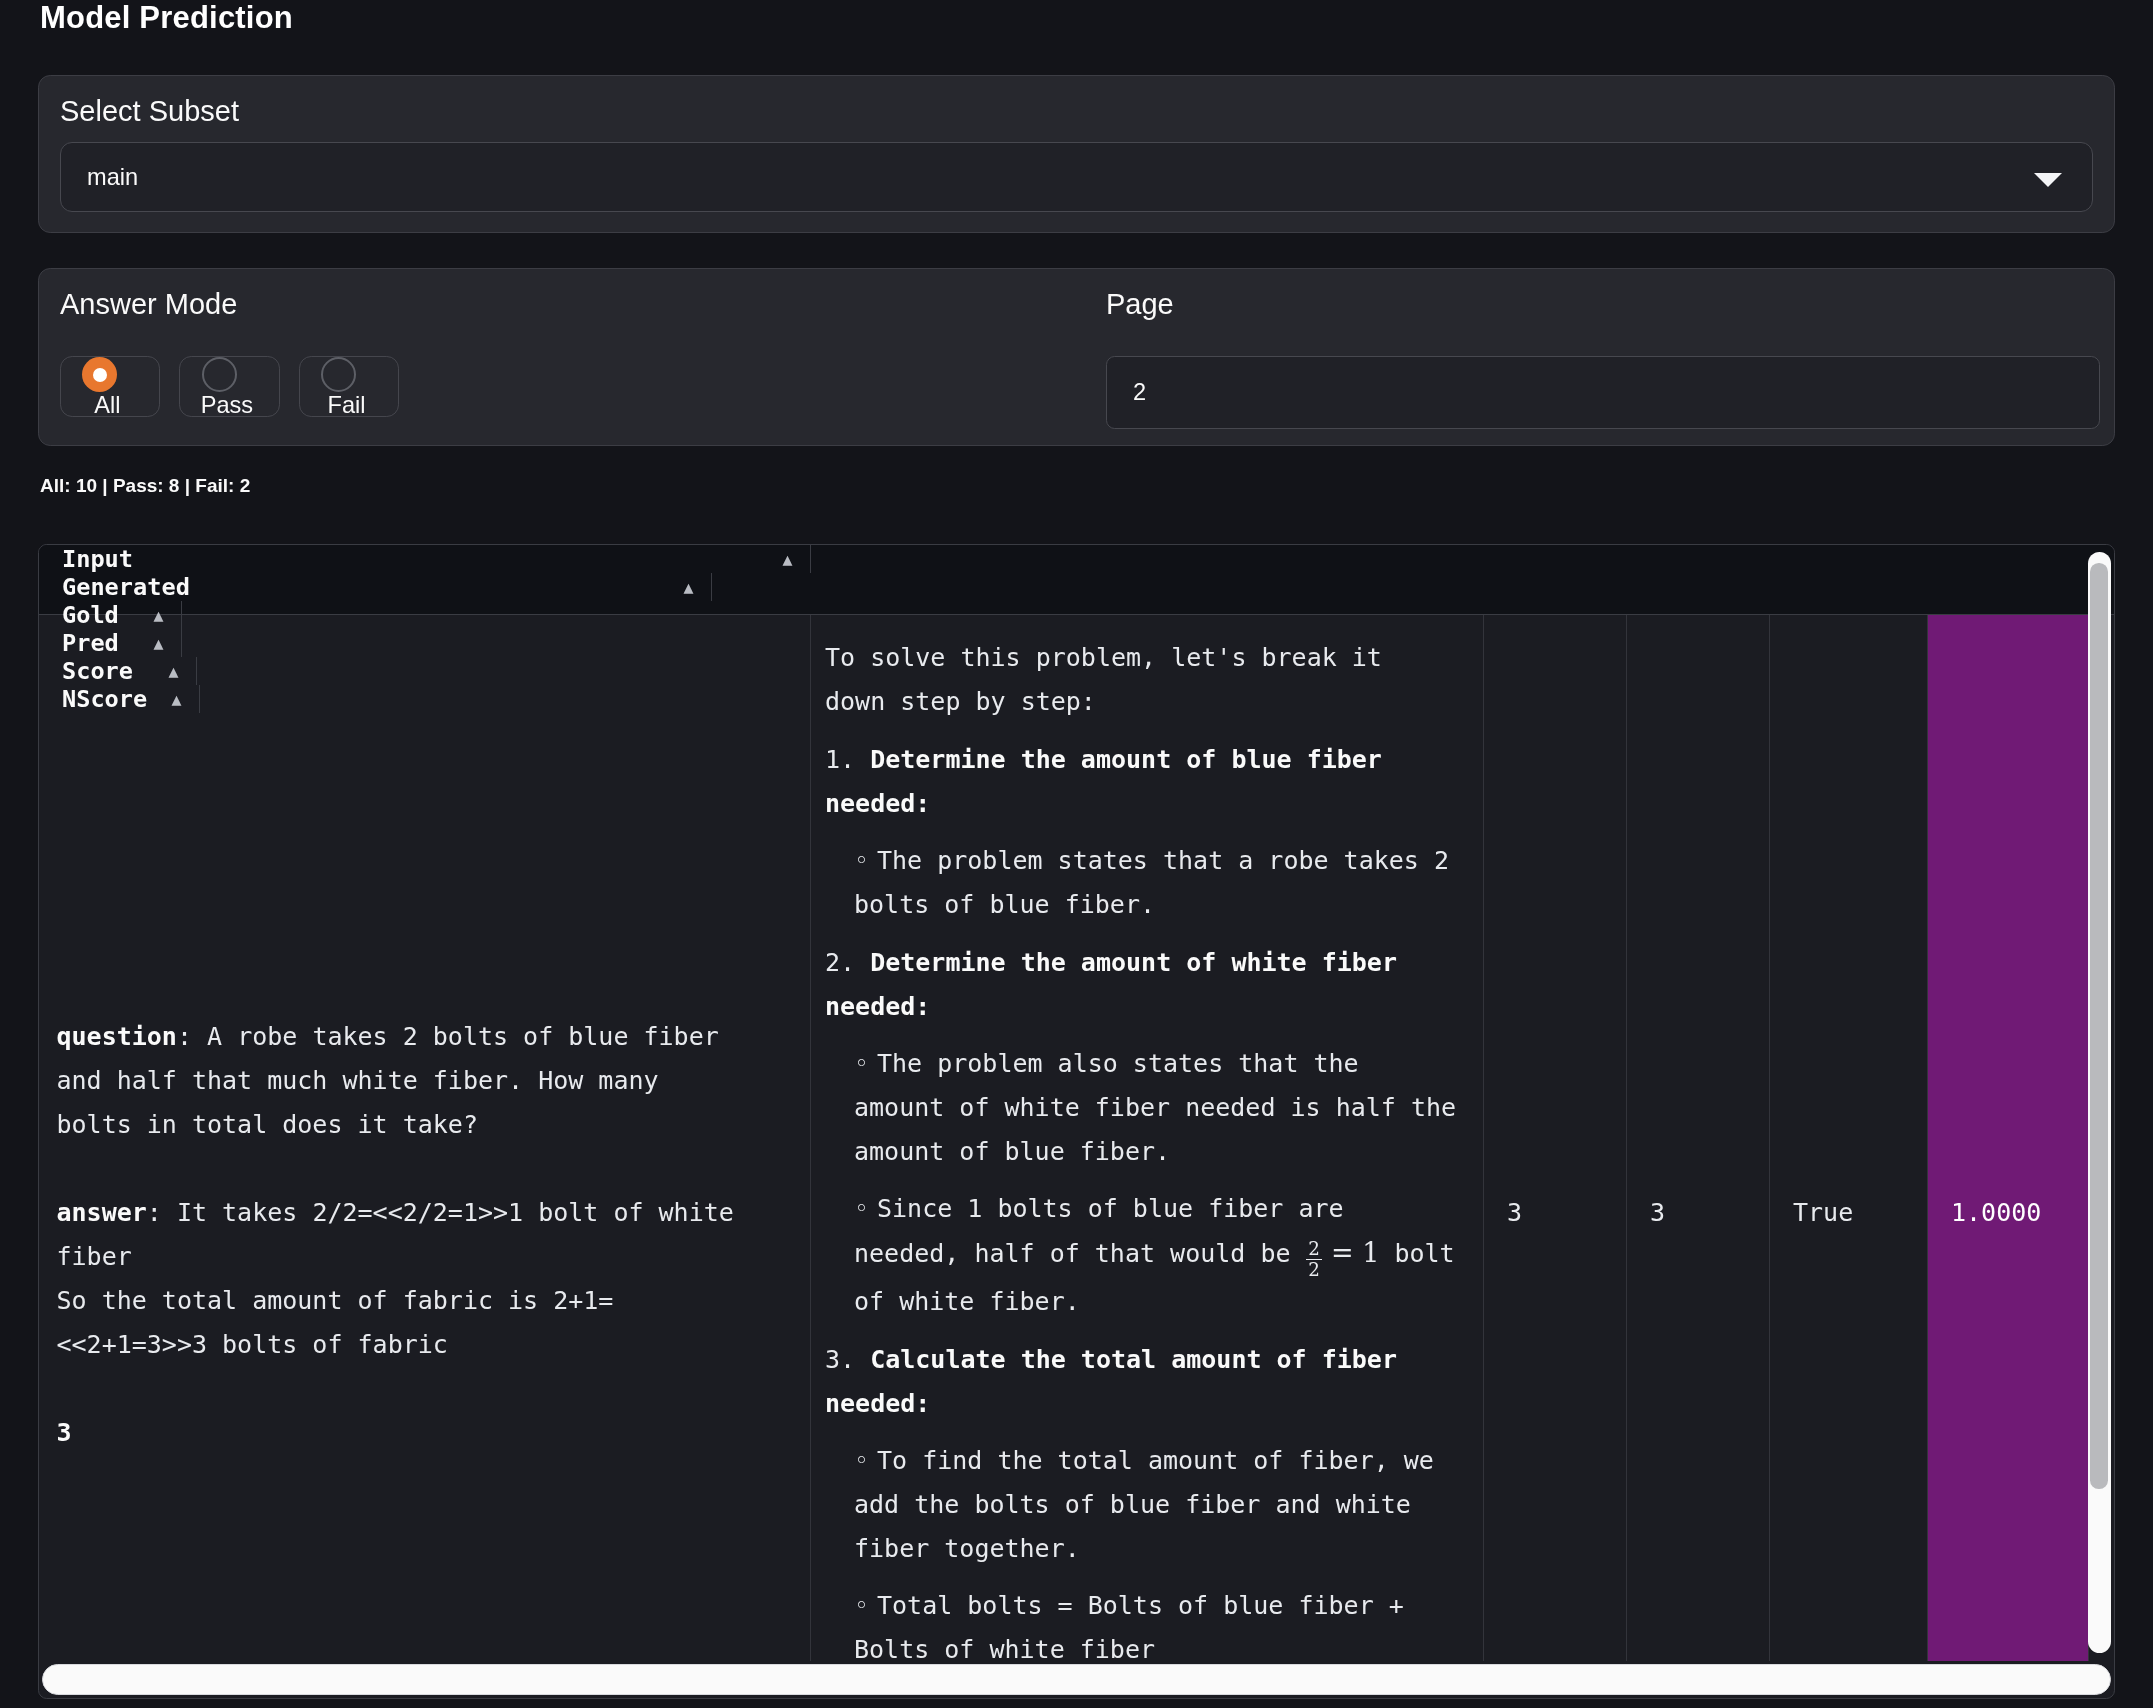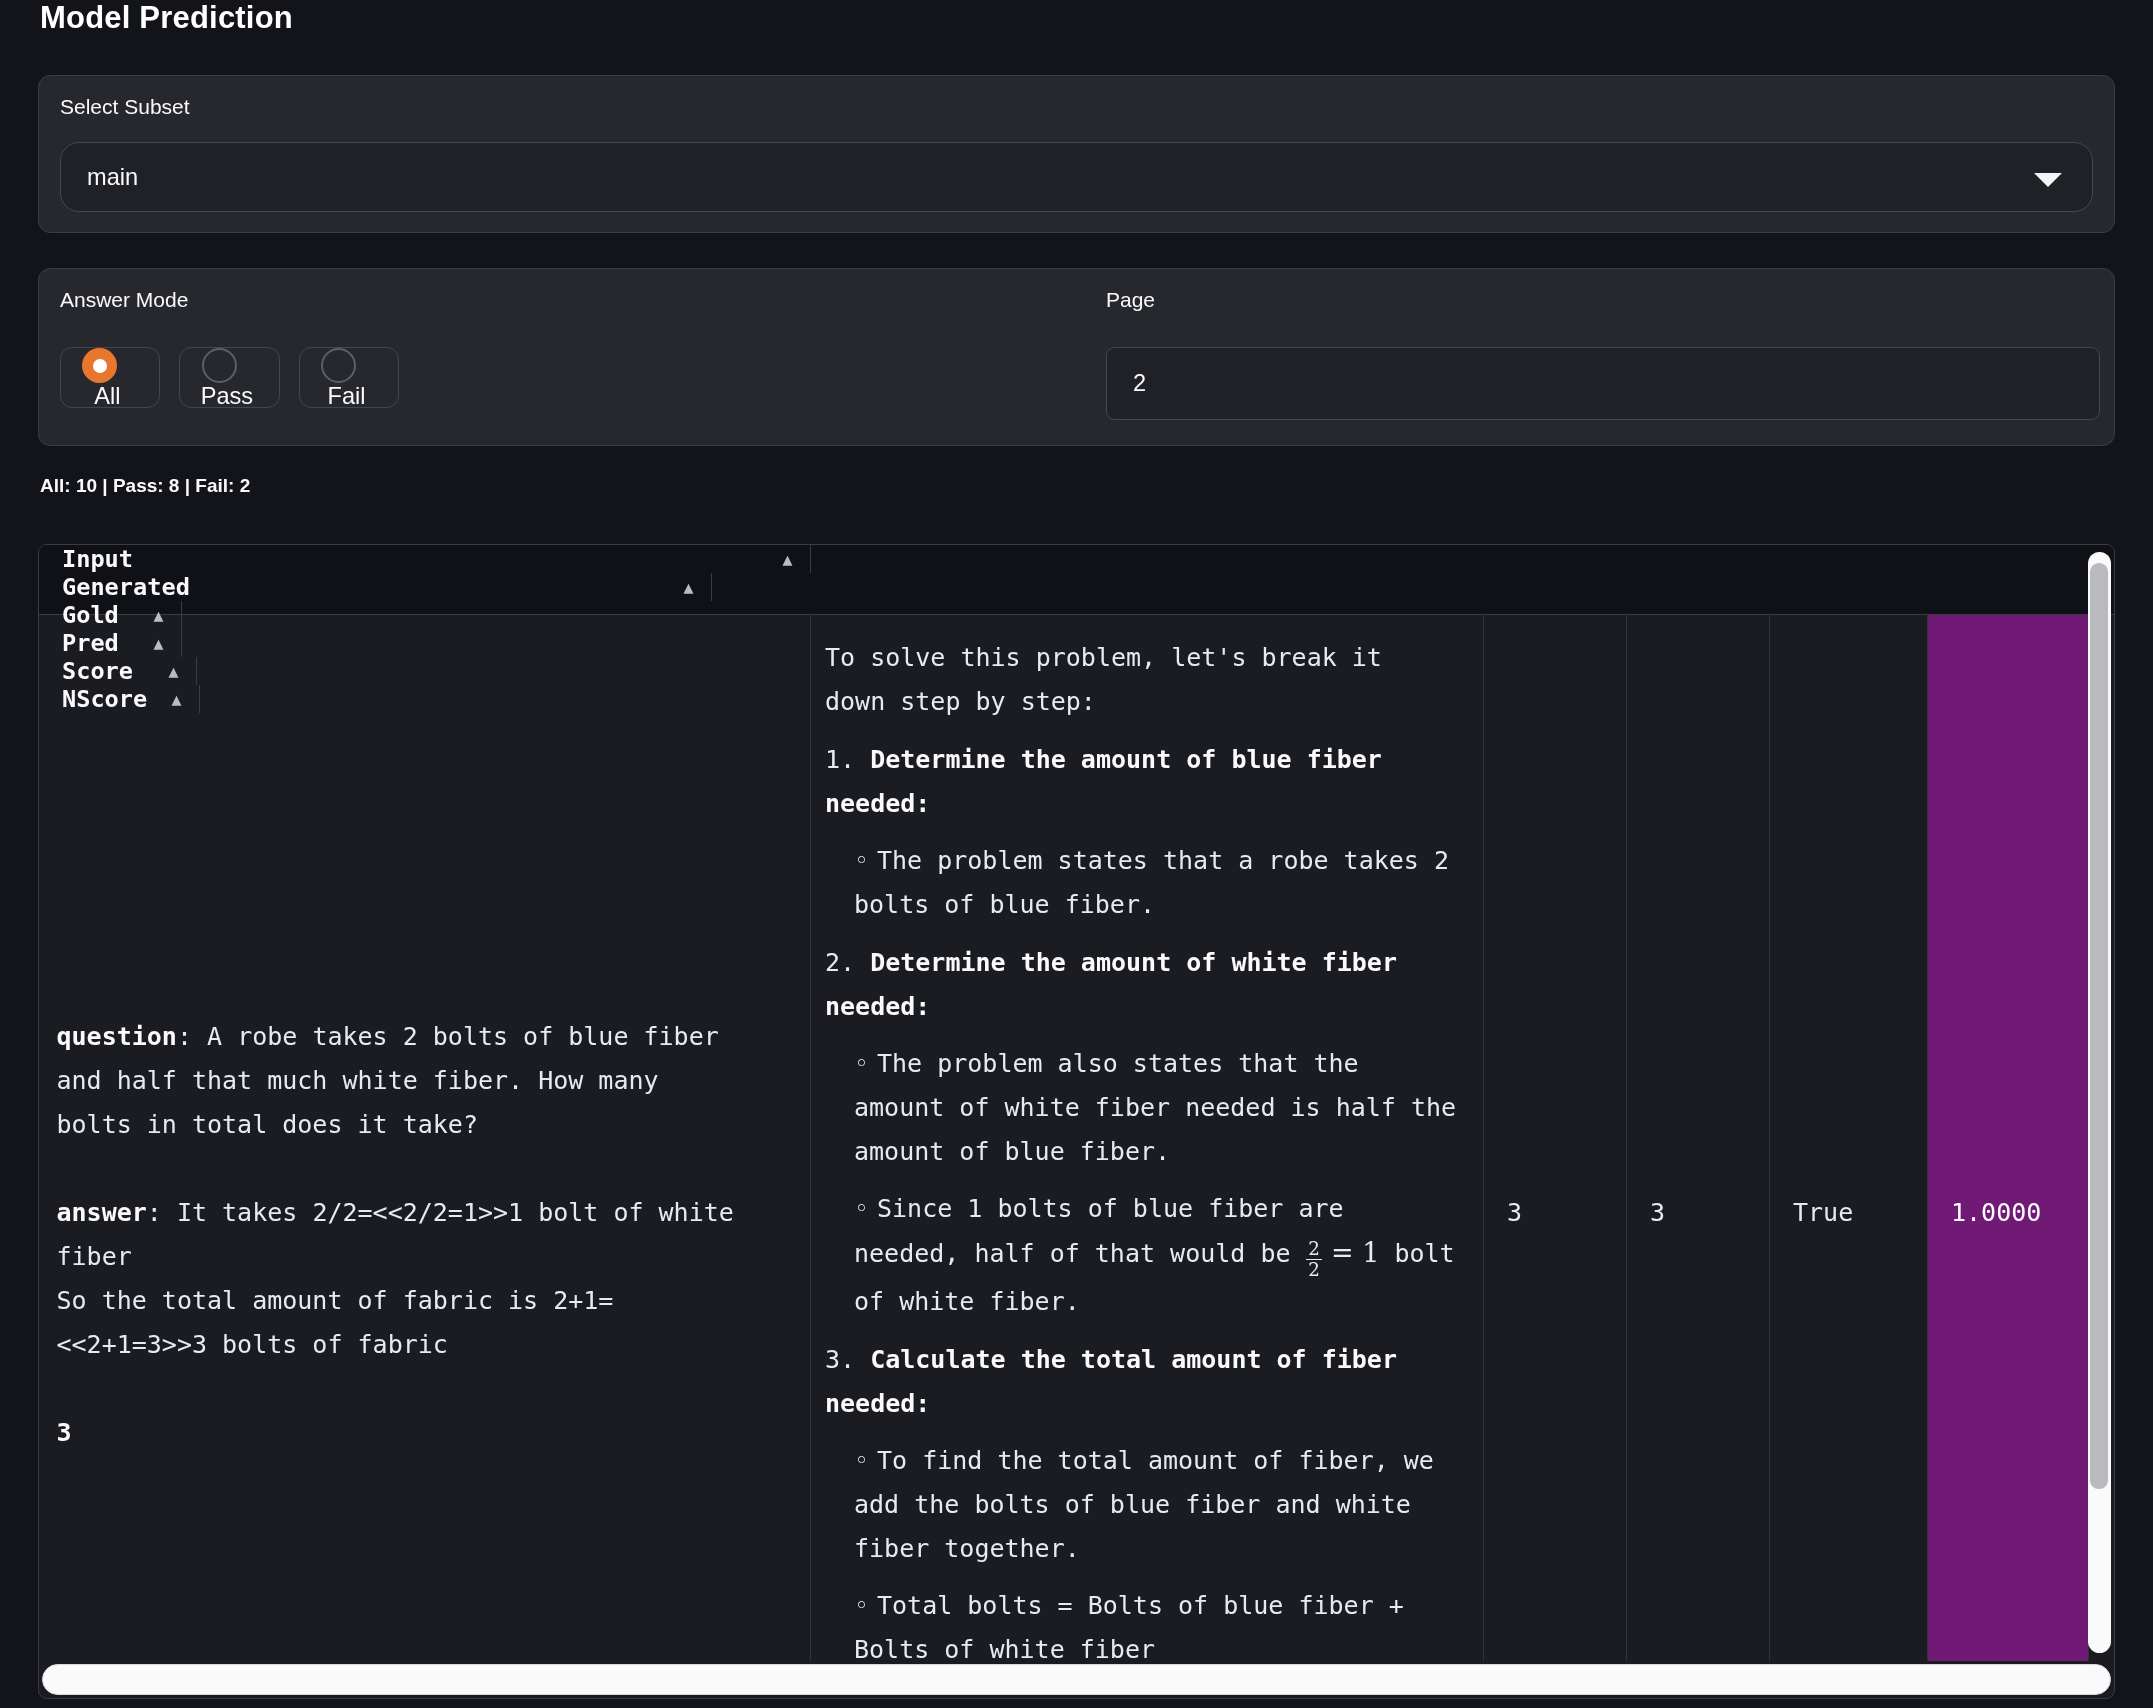--- a/index.html
+++ b/index.html
@@ -22,29 +22,29 @@
   .card {
     position: absolute; left: 38px; width: 2077px;
     background: #27282e;
     border: 0.9px solid #3c3d44;
     border-radius: 12.2px;
   }
   #subset-card { top: 75px; height: 158px; }
   #controls-card { top: 268px; height: 178px; }
 
   .field-label {
-    font-size: 21px; color: #fafafa; font-weight: 400;
+    font-size: 29px; color: #fafafa; font-weight: 400;
   }
 
   
   .selectbox {
     position: absolute; left: 21px; right: 21px; top: 66px; height: 70px;
     background: #202127;
     border: 0.9px solid #47484f;
-    border-radius: 19px;
+    border-radius: 12px;
     display: flex; align-items: center;
     padding: 0 26px;
     cursor: pointer;
   }
   .selectbox .value { font-size: 23.6px; color: #fafafa; }
   .caret-down {
     position: absolute; right: 30px; top: 50%;
     margin-top: -4.4px;
     width: 0; height: 0;
     border-left: 14px solid transparent;

